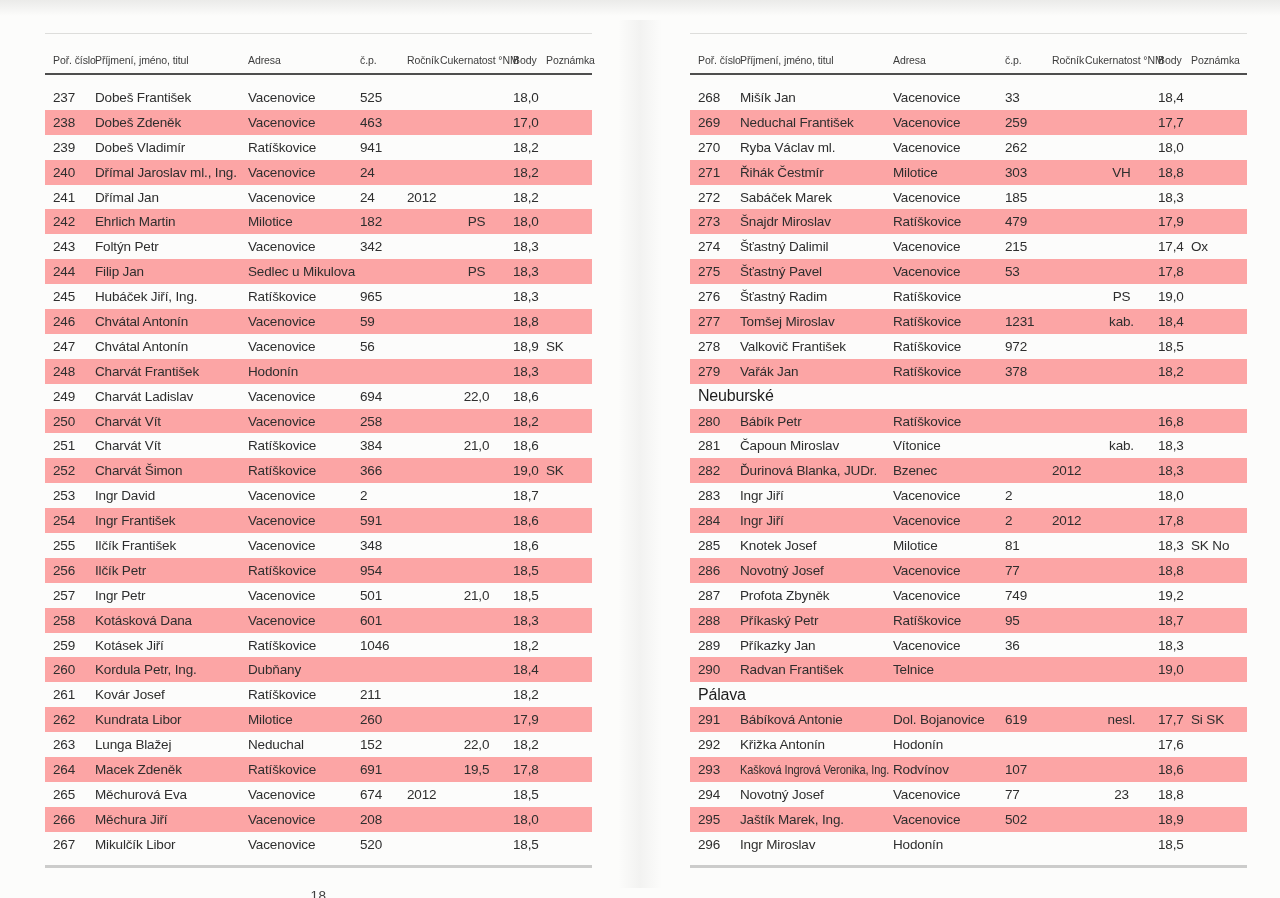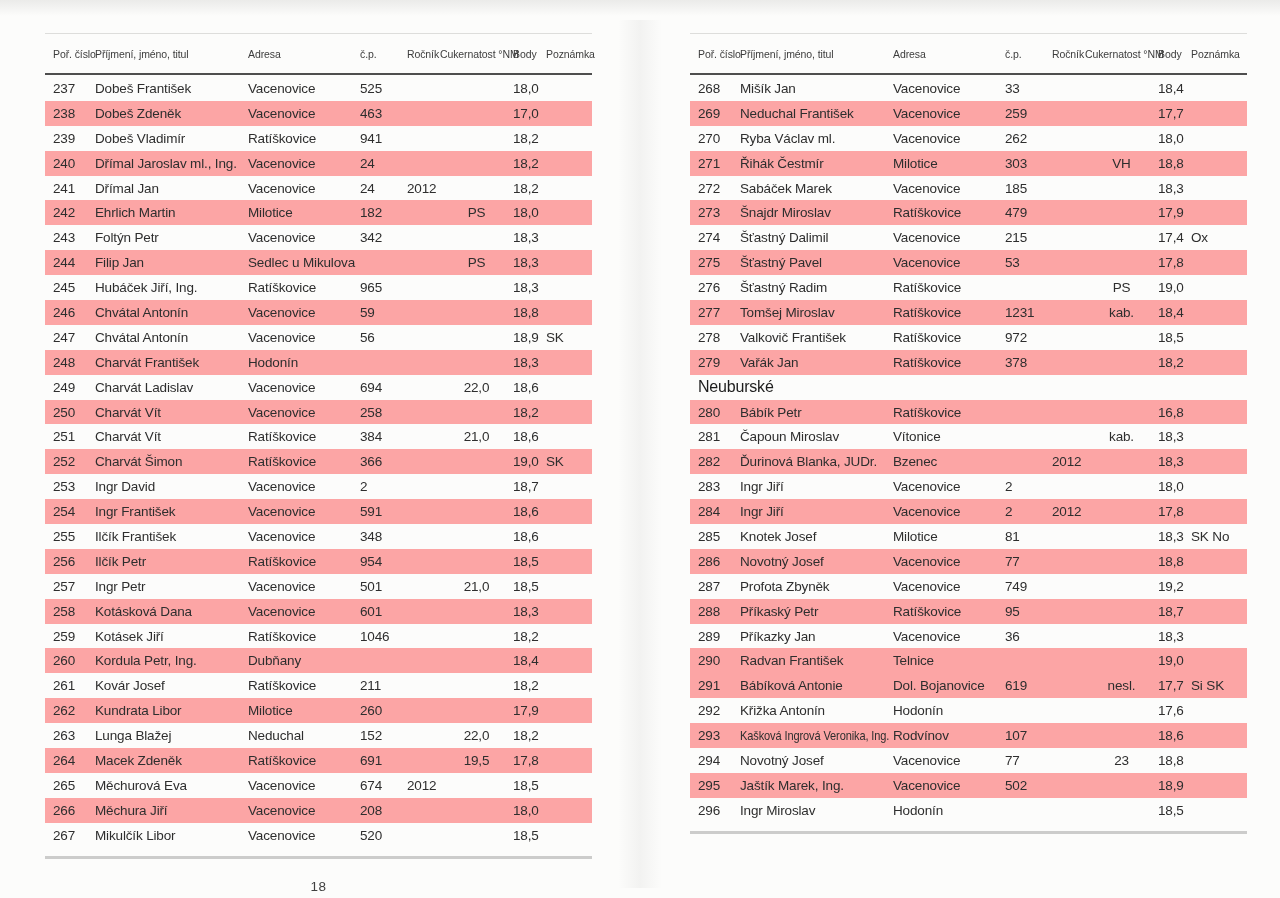--- a/index.html
+++ b/index.html
@@ -31,23 +31,23 @@
     grid-template-columns:50px 153px 112px 47px 33px 73px 33px 1fr;
     align-items:center;
   }
   .header-row{
     height:39px;
     font-size:10.5px;
     color:#3d3d3d;
     letter-spacing:-0.1px;
     align-items:end;
   }
-  .header-row .cell{padding-bottom:13px;white-space:nowrap;}
+  .header-row .cell{padding-bottom:7px;white-space:nowrap;}
   .rule-dark{height:2px;background:#4e4e4e;}
-  .rows{margin-top:1px;}
+  .rows{margin-top:10px;}
   .row{
     height:24.9px;
     font-size:13.5px;
     letter-spacing:-0.15px;
     color:#2e2e2e;
     white-space:nowrap;
   }
   .row.shaded{background:#fca5a5;}
   .section-row{
     height:24.9px;display:flex;align-items:center;
@@ -638,20 +638,21 @@
       <div class="grid row shaded">
         <div class="cell c-num">290</div>
         <div class="cell c-name"><span class="fit">Radvan František</span></div>
         <div class="cell c-adresa"><span class="fit">Telnice</span></div>
         <div class="cell c-cp"></div>
         <div class="cell c-rocnik"></div>
         <div class="cell c-cuk"></div>
         <div class="cell c-body">19,0</div>
         <div class="cell c-pozn"></div>
       </div>
+      <div class="section-row">Pálava</div>
       <div class="grid row shaded">
         <div class="cell c-num">291</div>
         <div class="cell c-name"><span class="fit">Bábíková Antonie</span></div>
         <div class="cell c-adresa"><span class="fit">Dol. Bojanovice</span></div>
         <div class="cell c-cp">619</div>
         <div class="cell c-rocnik"></div>
         <div class="cell c-cuk">nesl.</div>
         <div class="cell c-body">17,7</div>
         <div class="cell c-pozn">Si SK</div>
       </div>

